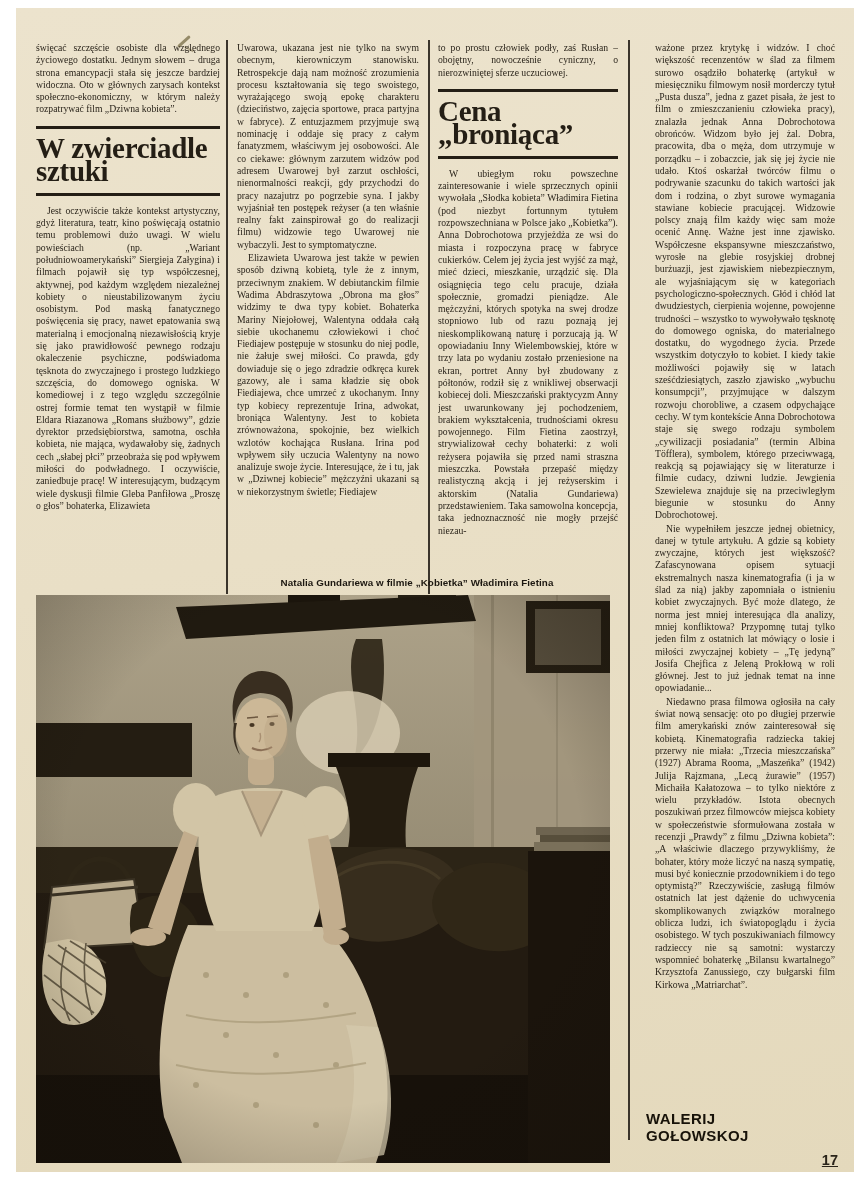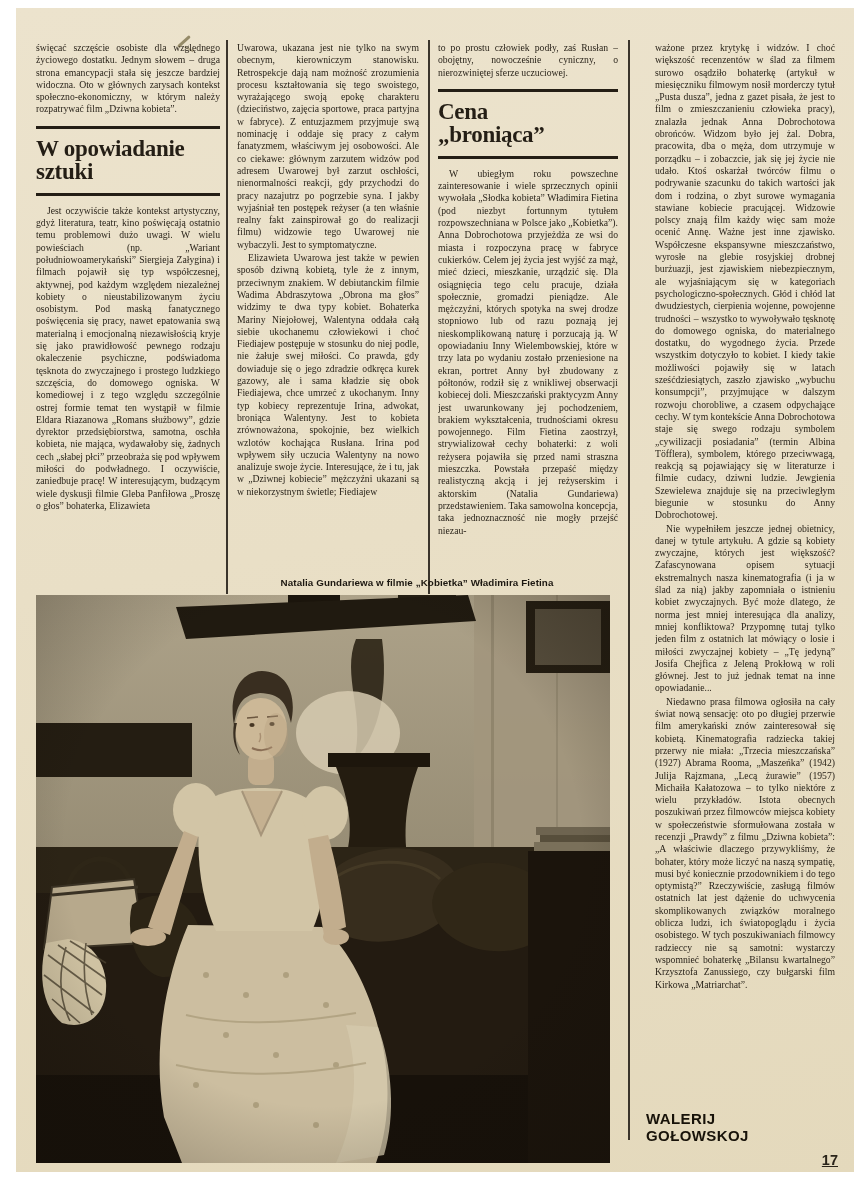--- a/index.html
+++ b/index.html
@@ -4,21 +4,21 @@
 <style>
   html,body{margin:0;padding:0;background:#ffffff;}
   body{width:854px;height:1181px;position:relative;font-family:"Liberation Serif",serif;}
   .paper{position:absolute;left:16px;top:8px;width:838px;height:1164px;
     background:linear-gradient(170deg,#ece3cd 0%,#e9dfc6 45%,#e4d9bc 100%);padding-left:31px;}
   .col{position:absolute;font:9.7px/12.3px "Liberation Serif",serif;text-align:justify;
     color:#241e15;overflow:hidden;}
   .col p{margin:0;}
   .col p.indent{text-indent:11px;}
   .col p.sp{margin-top:1px;}
-  .heading{font-family:"Liberation Serif",serif;font-weight:bold;font-size:23px;line-height:23px;
+  .heading{font-family:"Liberation Serif",serif;font-weight:bold;font-size:29px;line-height:23px;
     text-align:left;border-top:3px solid #241e15;border-bottom:3px solid #241e15;
     padding:8px 0 10px;margin:10px 0 9px;letter-spacing:-0.3px;}
   .vrule{position:absolute;width:2px;background:#3a342b;}
   .caption{position:absolute;left:224px;top:577px;width:386px;text-align:right;
     font:bold 9.8px/12px "Liberation Sans",sans-serif;color:#1c1710;letter-spacing:0.1px;}
   .photo{position:absolute;left:36px;top:595px;width:574px;height:568px;background:#8f8671;}
   .byline{position:absolute;left:630px;top:1103px;width:188px;text-align:left;
     font:bold 15px/16.5px "Liberation Sans",sans-serif;color:#171209;letter-spacing:0.4px;}
   .pagenum{position:absolute;left:780px;top:1144px;width:42px;text-align:right;
     font:600 14.5px "Liberation Sans",sans-serif;color:#2a241a;text-decoration:underline;}
@@ -34,21 +34,21 @@
   <span class="scanmark"></span>
   <span class="scanmark2"></span>
 
   <div class="vrule" style="left:210px;top:32px;height:554px;"></div>
   <div class="vrule" style="left:412px;top:32px;height:554px;"></div>
   <div class="vrule" style="left:612px;top:32px;height:1100px;"></div>
 
   <div class="col" style="left:20px;top:34px;width:184px;height:524px;">
     <p>święcać szczęście osobiste dla względnego życiowego dostatku. Jednym słowem – druga strona emancypacji stała się jeszcze bardziej widoczna. Oto w głównych zarysach kontekst społeczno-ekonomiczny, w którym należy rozpatrywać film „Dziwna kobieta”.</p>
     <div class="heading">
-      <span style="display:block">W opowiadanie</span>
+      <span style="display:block">W zwierciadle</span>
       <span style="display:block">sztuki</span>
     </div>
     <p class="indent">Jest oczywiście także kontekst artystyczny, gdyż literatura, teatr, kino poświęcają ostatnio temu problemowi dużo uwagi. W wielu powieściach (np. „Wariant południowoamerykański” Siergieja Załygina) i filmach pojawił się typ współczesnej, aktywnej, pod każdym względem niezależnej kobiety o nieustabilizowanym życiu osobistym. Pod maską fanatycznego poświęcenia się pracy, nawet epatowania swą materialną i emocjonalną niezawisłością kryje się jako prawidłowość pewnego rodzaju okaleczenie psychiczne, podświadoma tęsknota do zwyczajnego i prostego ludzkiego szczęścia, do domowego ogniska. W komediowej i z tego względu szczególnie ostrej formie temat ten wystąpił w filmie Eldara Riazanowa „Romans służbowy”, gdzie dyrektor przedsiębiorstwa, samotna, oschła kobieta, nie mająca, wydawałoby się, żadnych cech „słabej płci” przeobraża się pod wpływem miłości do podwładnego. I oczywiście, zaniedbuje pracę! W interesującym, budzącym wiele dyskusji filmie Gleba Panfiłowa „Proszę o głos” bohaterka, Elizawieta</p>
   </div>
 
   <div class="col" style="left:221px;top:34px;width:182px;height:552px;">
     <p>Uwarowa, ukazana jest nie tylko na swym obecnym, kierowniczym stanowisku. Retrospekcje dają nam możność zrozumienia procesu kształtowania się tego swoistego, wyrażającego swoją epokę charakteru (dzieciństwo, zajęcia sportowe, praca partyjna w fabryce). Z entuzjazmem przyjmuje swą nominację i oddaje się pracy z całym fanatyzmem, właściwym jej osobowości. Ale co ciekawe: głównym zarzutem widzów pod adresem Uwarowej był zarzut oschłości, nienormalności reakcji, gdy przychodzi do pracy nazajutrz po pogrzebie syna. I jakby wyjaśniał ten postępek reżyser (a ten właśnie realny fakt zainspirował go do realizacji filmu) widzowie tego Uwarowej nie wybaczyli. Jest to symptomatyczne.</p>
     <p class="indent sp">Elizawieta Uwarowa jest także w pewien sposób dziwną kobietą, tyle że z innym, przeciwnym znakiem. W debiutanckim filmie Wadima Abdraszytowa „Obrona ma głos” widzimy te dwa typy kobiet. Bohaterka Mariny Niejołowej, Walentyna oddała całą siebie ukochanemu człowiekowi i choć Fiediajew postępuje w stosunku do niej podle, nie żałuje swej miłości. Co prawda, gdy dowiaduje się o jego zdradzie odkręca kurek gazowy, ale i sama kładzie się obok Fiediajewa, chce umrzeć z ukochanym. Inny typ kobiecy reprezentuje Irina, adwokat, broniąca Walentyny. Jest to kobieta zrównoważona, spokojnie, bez wielkich wzlotów kochająca Rusłana. Irina pod wpływem siły uczucia Walentyny na nowo analizuje swoje życie. Interesujące, że i tu, jak w „Dziwnej kobiecie” mężczyźni ukazani są w niekorzystnym świetle; Fiediajew</p>
   </div>
 

